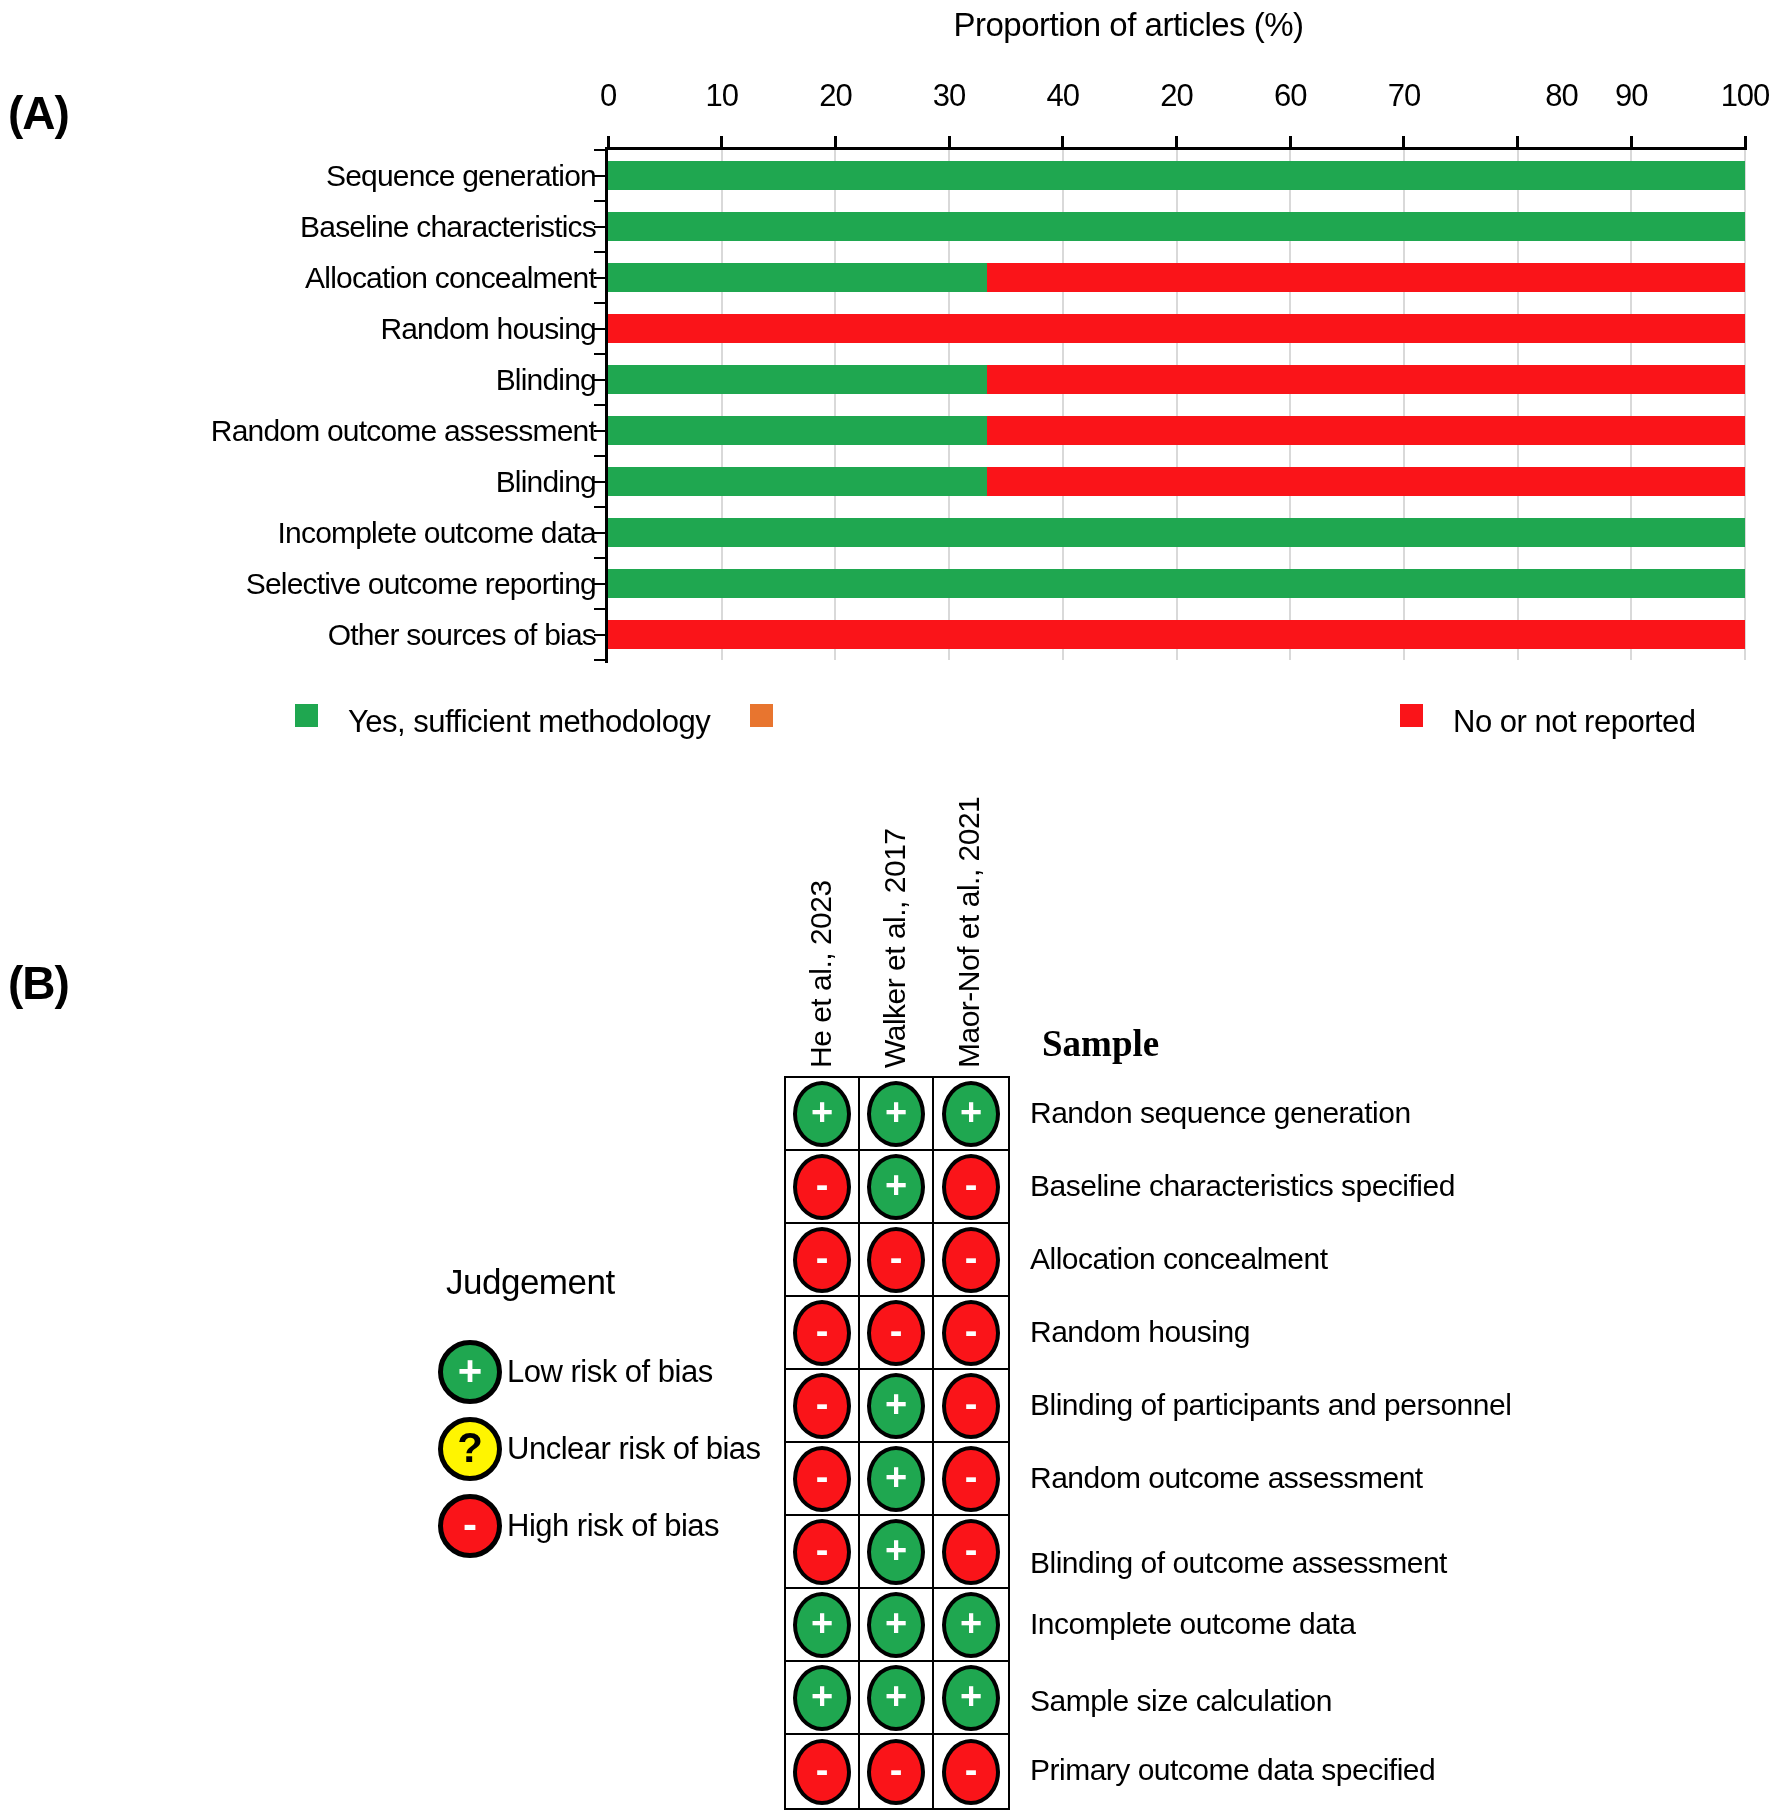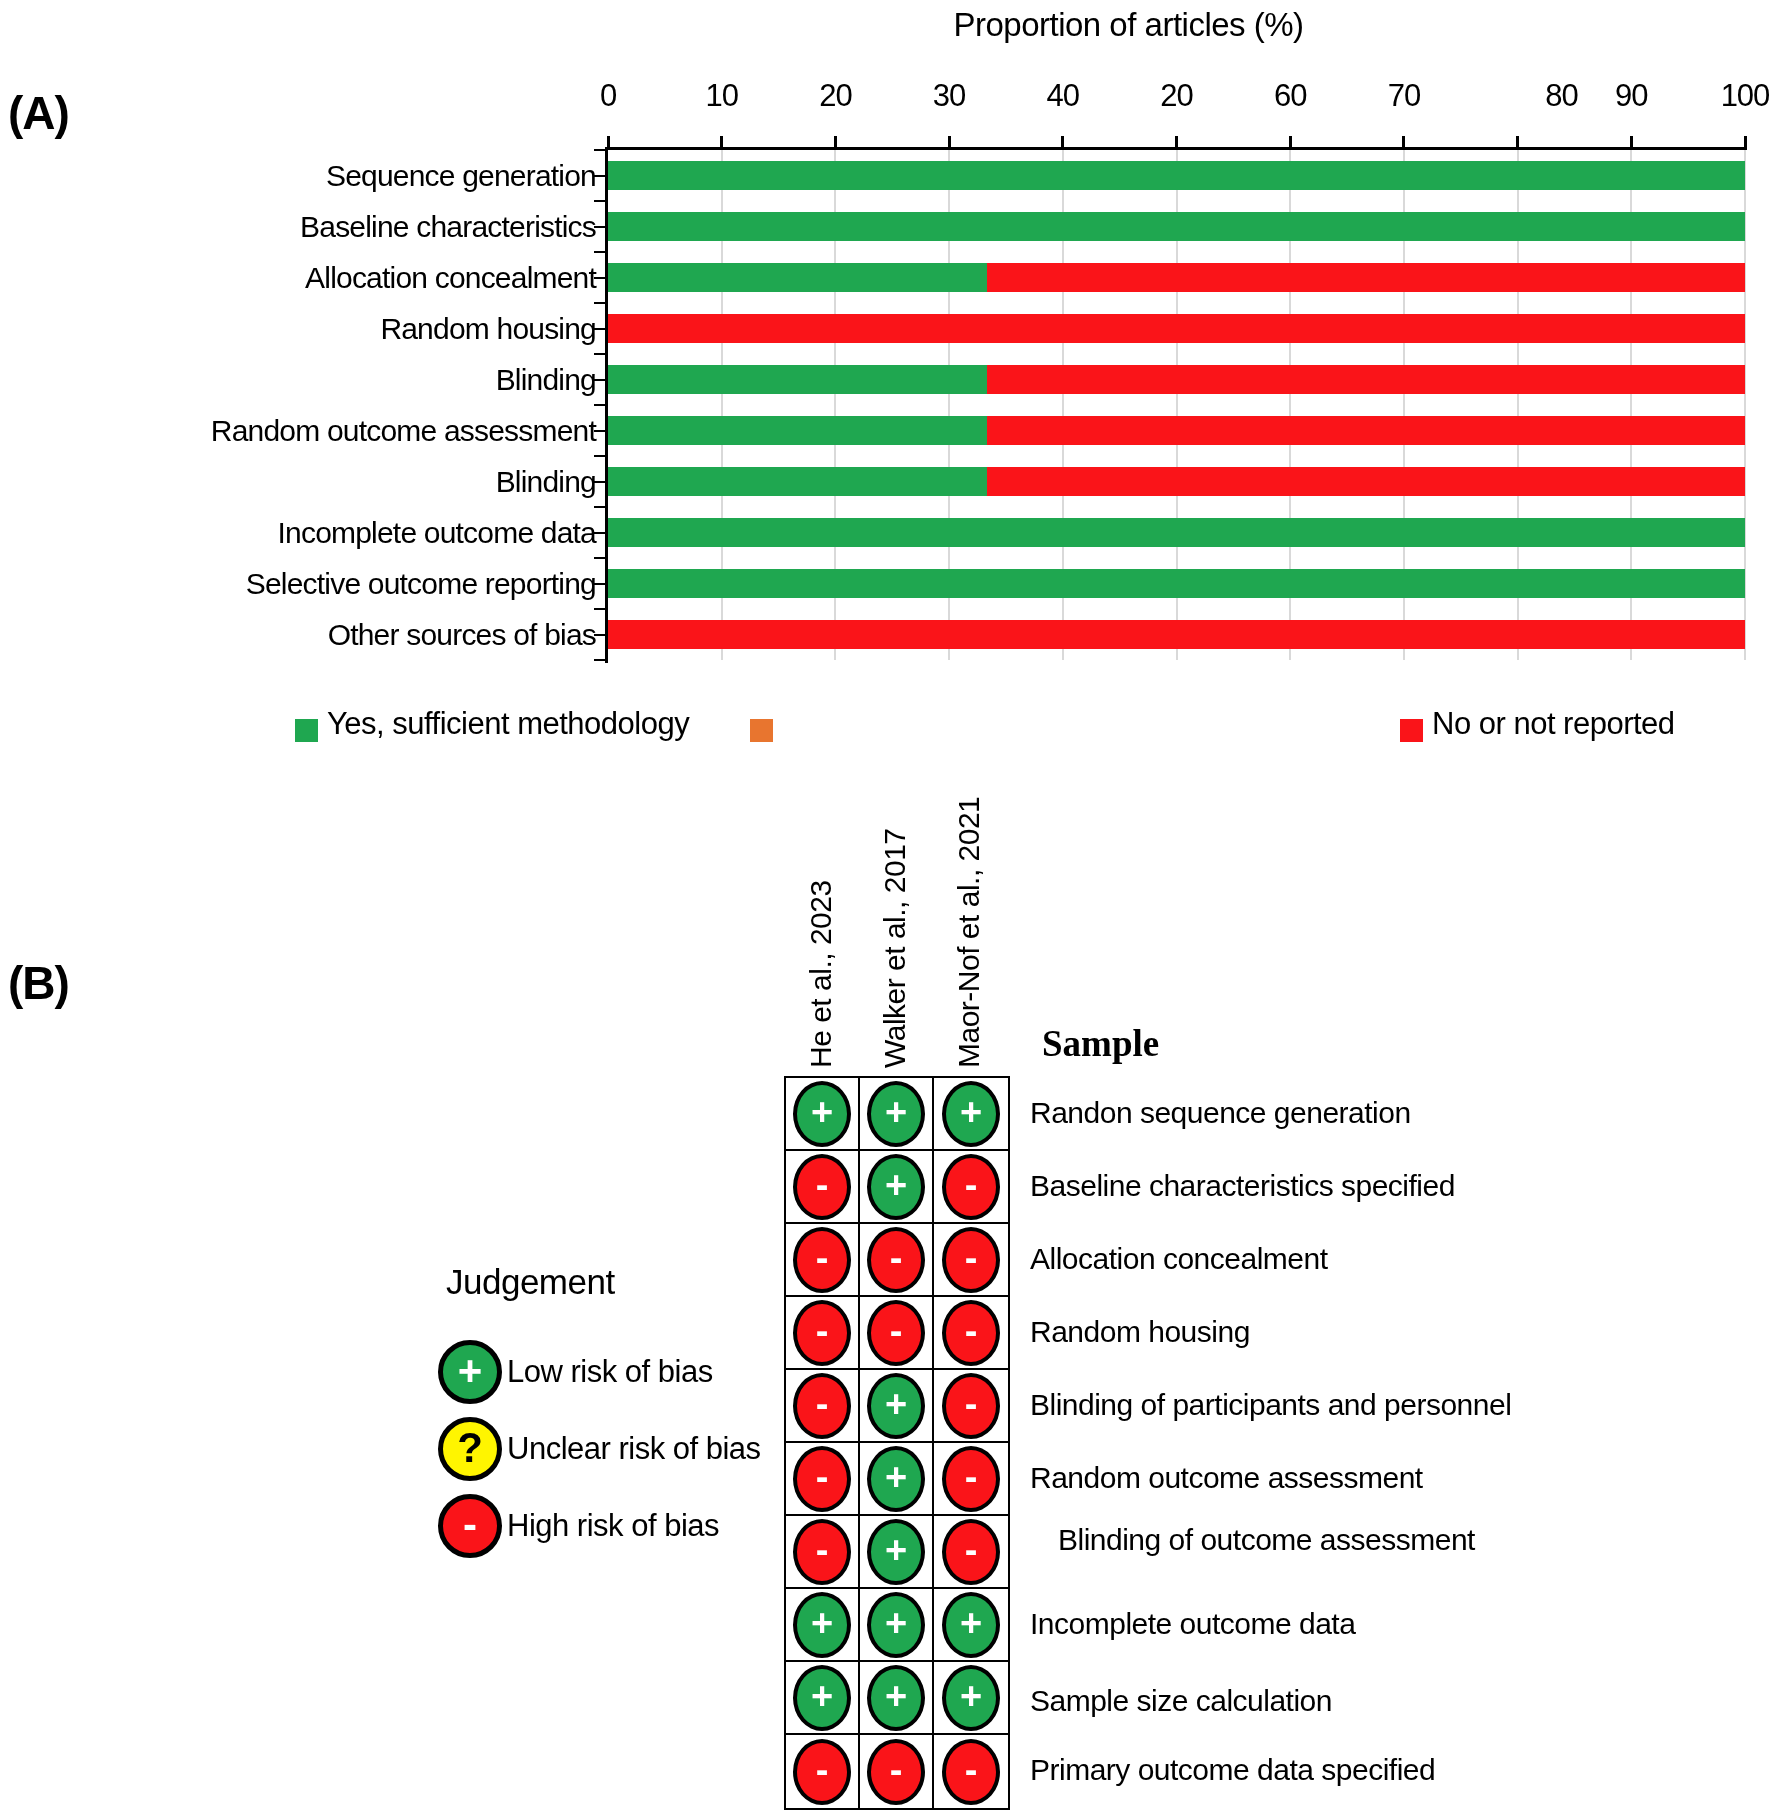--- a/index.html
+++ b/index.html
@@ -21,21 +21,21 @@
   .y-axis{position:absolute;left:-3px;top:-3px;width:3px;height:516px;background:#000;}
   .gridline{position:absolute;top:0;width:2px;height:510px;background:#d9d9d9;}
   .xtickmark{position:absolute;top:-14px;width:3px;height:11px;background:#000;}
   .ytickmark{position:absolute;left:-14px;width:11px;height:2px;background:#000;}
   .barrow{position:absolute;left:0;height:29px;display:flex;}
   .seg{height:100%;}
   #ycats{position:absolute;left:60px;top:150px;width:536px;}
   .ycat{position:absolute;right:0;width:536px;height:51px;line-height:51px;text-align:right;
         padding-right:0;font-size:30px;letter-spacing:-0.8px;white-space:nowrap;}
   #legendA{position:absolute;left:0;top:698px;width:1772px;height:44px;}
-  .aleg-item{position:absolute;top:0;display:flex;align-items:flex-end;height:44px;}
+  .aleg-item{position:absolute;top:6px;display:flex;align-items:flex-start;height:44px;gap:21px;}
   .aleg-swatch{width:23px;height:23px;margin-right:9px;flex:0 0 auto;}
   .aleg-label{font-size:31px;letter-spacing:-0.5px;white-space:nowrap;}
 
   
   #colheads{position:absolute;left:0;top:0;width:1772px;height:1813px;pointer-events:none;}
   .colhead{position:absolute;transform:rotate(-90deg);transform-origin:left bottom;
            white-space:nowrap;font-size:30px;line-height:32px;letter-spacing:-0.5px;}
   .domains-title{position:absolute;left:1042px;top:1022px;font-family:"Liberation Serif",serif;
                  font-size:37px;font-weight:700;}
   .judgement-title{position:absolute;left:446px;top:1262px;font-size:35px;letter-spacing:-0.5px;}
@@ -366,19 +366,19 @@
         </div>
       </div>
     </div>
   <div id="domainLabels">
       <div class="domain" style="top: 0px;">Randon sequence generation</div>
       <div class="domain" style="top: 73px;">Baseline characteristics specified</div>
       <div class="domain" style="top: 146px;">Allocation concealment</div>
       <div class="domain" style="top: 219px;">Random housing</div>
       <div class="domain" style="top: 292px;">Blinding of participants and personnel</div>
       <div class="domain" style="top: 365px;">Random outcome assessment</div>
-      <div class="domain" style="top: 427px; margin-left: 28px;">Blinding of outcome assessment</div>
+      <div class="domain" style="top: 450px;">Blinding of outcome assessment</div>
       <div class="domain" style="top: 511px;">Incomplete outcome data</div>
       <div class="domain" style="top: 588px;">Sample size calculation</div>
       <div class="domain" style="top: 657px;">Primary outcome data specified</div>
     </div>
 
 </div>
 
 </body></html>

